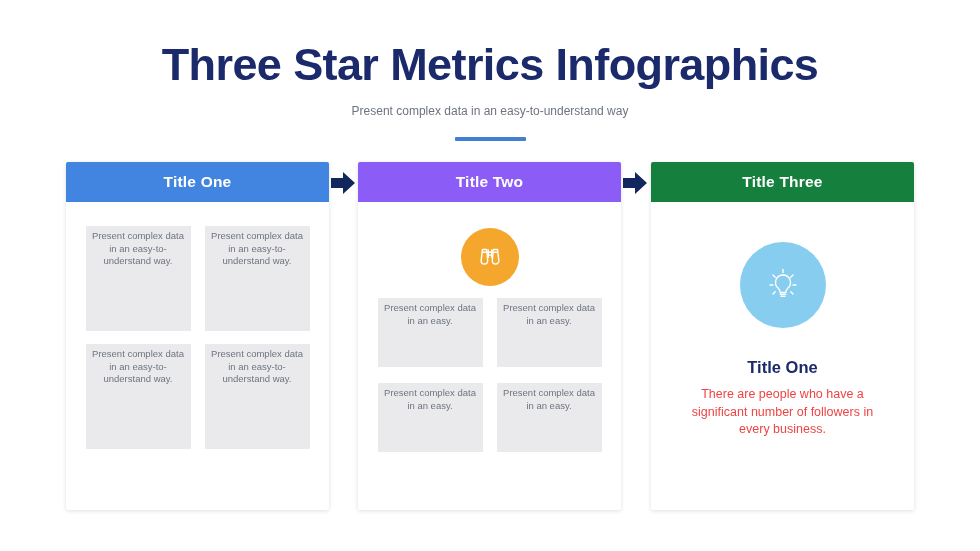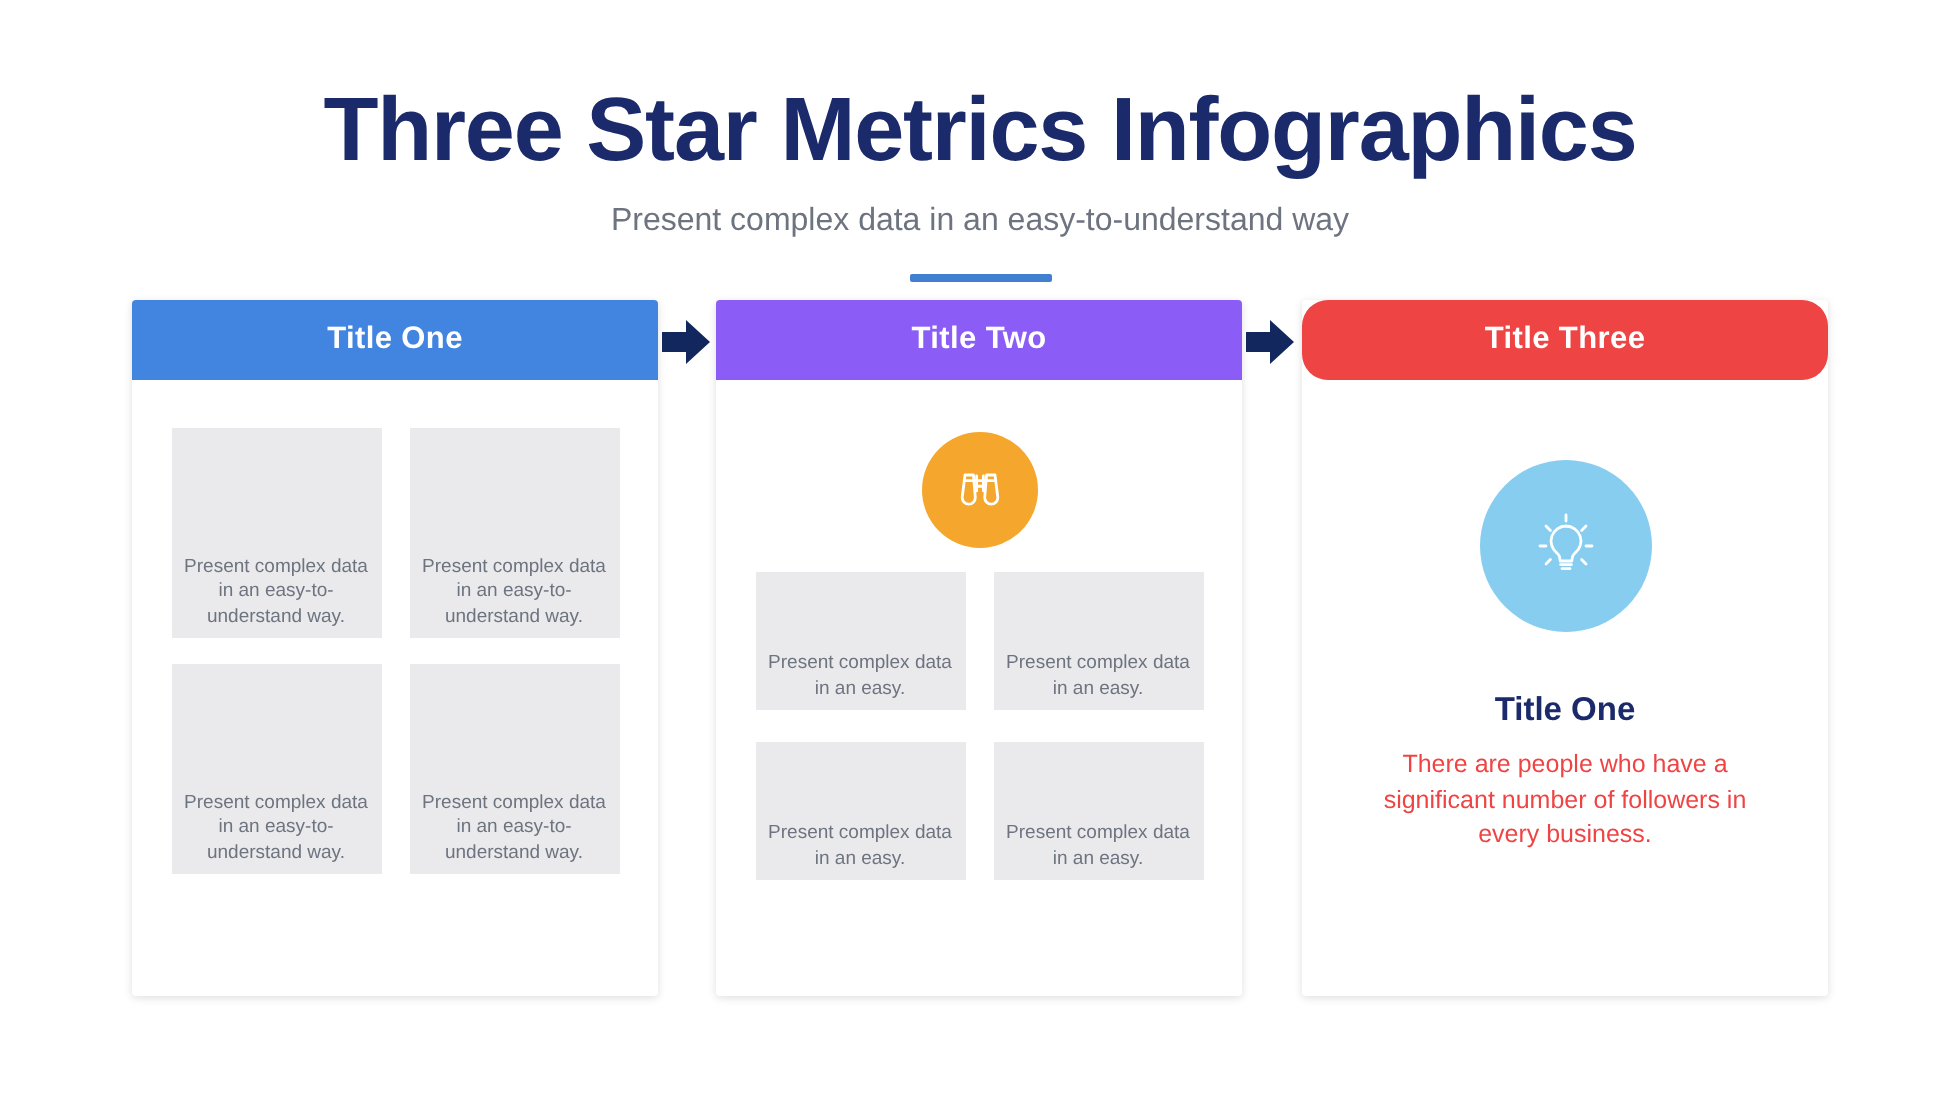--- a/index.html
+++ b/index.html
@@ -28,38 +28,38 @@
     padding-top: 38px;
     font-size: 45px;
     line-height: 54px;
     font-weight: bold;
     color: #1b2a6b;
     letter-spacing: -0.6px;
   }
   .page-subtitle {
     margin: 0;
     padding-top: 9px;
-    font-size: 16px;
+    font-size: 12px;
     line-height: 20px;
     color: #6d7480;
     font-weight: normal;
   }
   .title-underline {
     width: 71px;
     height: 4px;
     background: #4180d0;
     margin: 16px auto 0 auto;
     border-radius: 1px;
   }
 
   
   .cards-row {
     position: absolute;
     left: 0;
-    top: 150px;
+    top: 162px;
     width: 980px;
     height: 360px;
   }
   .card {
     position: absolute;
     top: 0;
     width: 263px;
     height: 348px;
     background: #ffffff;
     box-shadow: 0 1px 4px rgba(0,0,0,0.13);
@@ -110,21 +110,21 @@
     row-gap: 13px;
   }
   .grid-card2 {
     padding-top: 12px;
     grid-template-rows: 69px 69px;
     row-gap: 16px;
   }
   .gray-box {
     background: #eaeaec;
     display: flex;
-    align-items: flex-end;
+    align-items: flex-start;
     justify-content: center;
     text-align: center;
     padding: 4px;
     box-sizing: border-box;
   }
   .gray-box-text {
     font-size: 9.5px;
     line-height: 12.5px;
     color: #6d7480;
   }
@@ -241,21 +241,21 @@
     </div>
   </div>
 
   <div class="arrow arrow-2">
     <svg width="24" height="22" viewBox="0 0 24 22">
       <path d="M0,6 L12,6 L12,0 L24,11 L12,22 L12,16 L0,16 Z" fill="#12275e"></path>
     </svg>
   </div>
 
   <div class="card card-3">
-    <div class="card-header" style="background:#ef4444;border-radius:13px;">
+    <div class="card-header" style="background:#15803d;">
       <span class="card-header-text">Title Three</span>
     </div>
     <div class="card-body">
       <div class="icon-circle circle-lightblue">
         <svg width="42" height="42" viewBox="0 0 42 42" fill="none" stroke="#ffffff" stroke-width="1.4" stroke-linecap="round" stroke-linejoin="round">
           <path d="M21 11 a7.5 7.5 0 0 0 -4.6 13.4 c0.9 0.8 1.4 1.7 1.5 2.7 l0.2 1.4 h5.8 l0.2 -1.4 c0.1 -1 0.6 -1.9 1.5 -2.7 A7.5 7.5 0 0 0 21 11 Z"></path>
           <path d="M18.3 30.3 L23.7 30.3"></path>
           <path d="M19 32.3 L23 32.3"></path>
           <path d="M21 5.5 L21 8.5"></path>
           <path d="M31 11 L28.8 13.2"></path>

